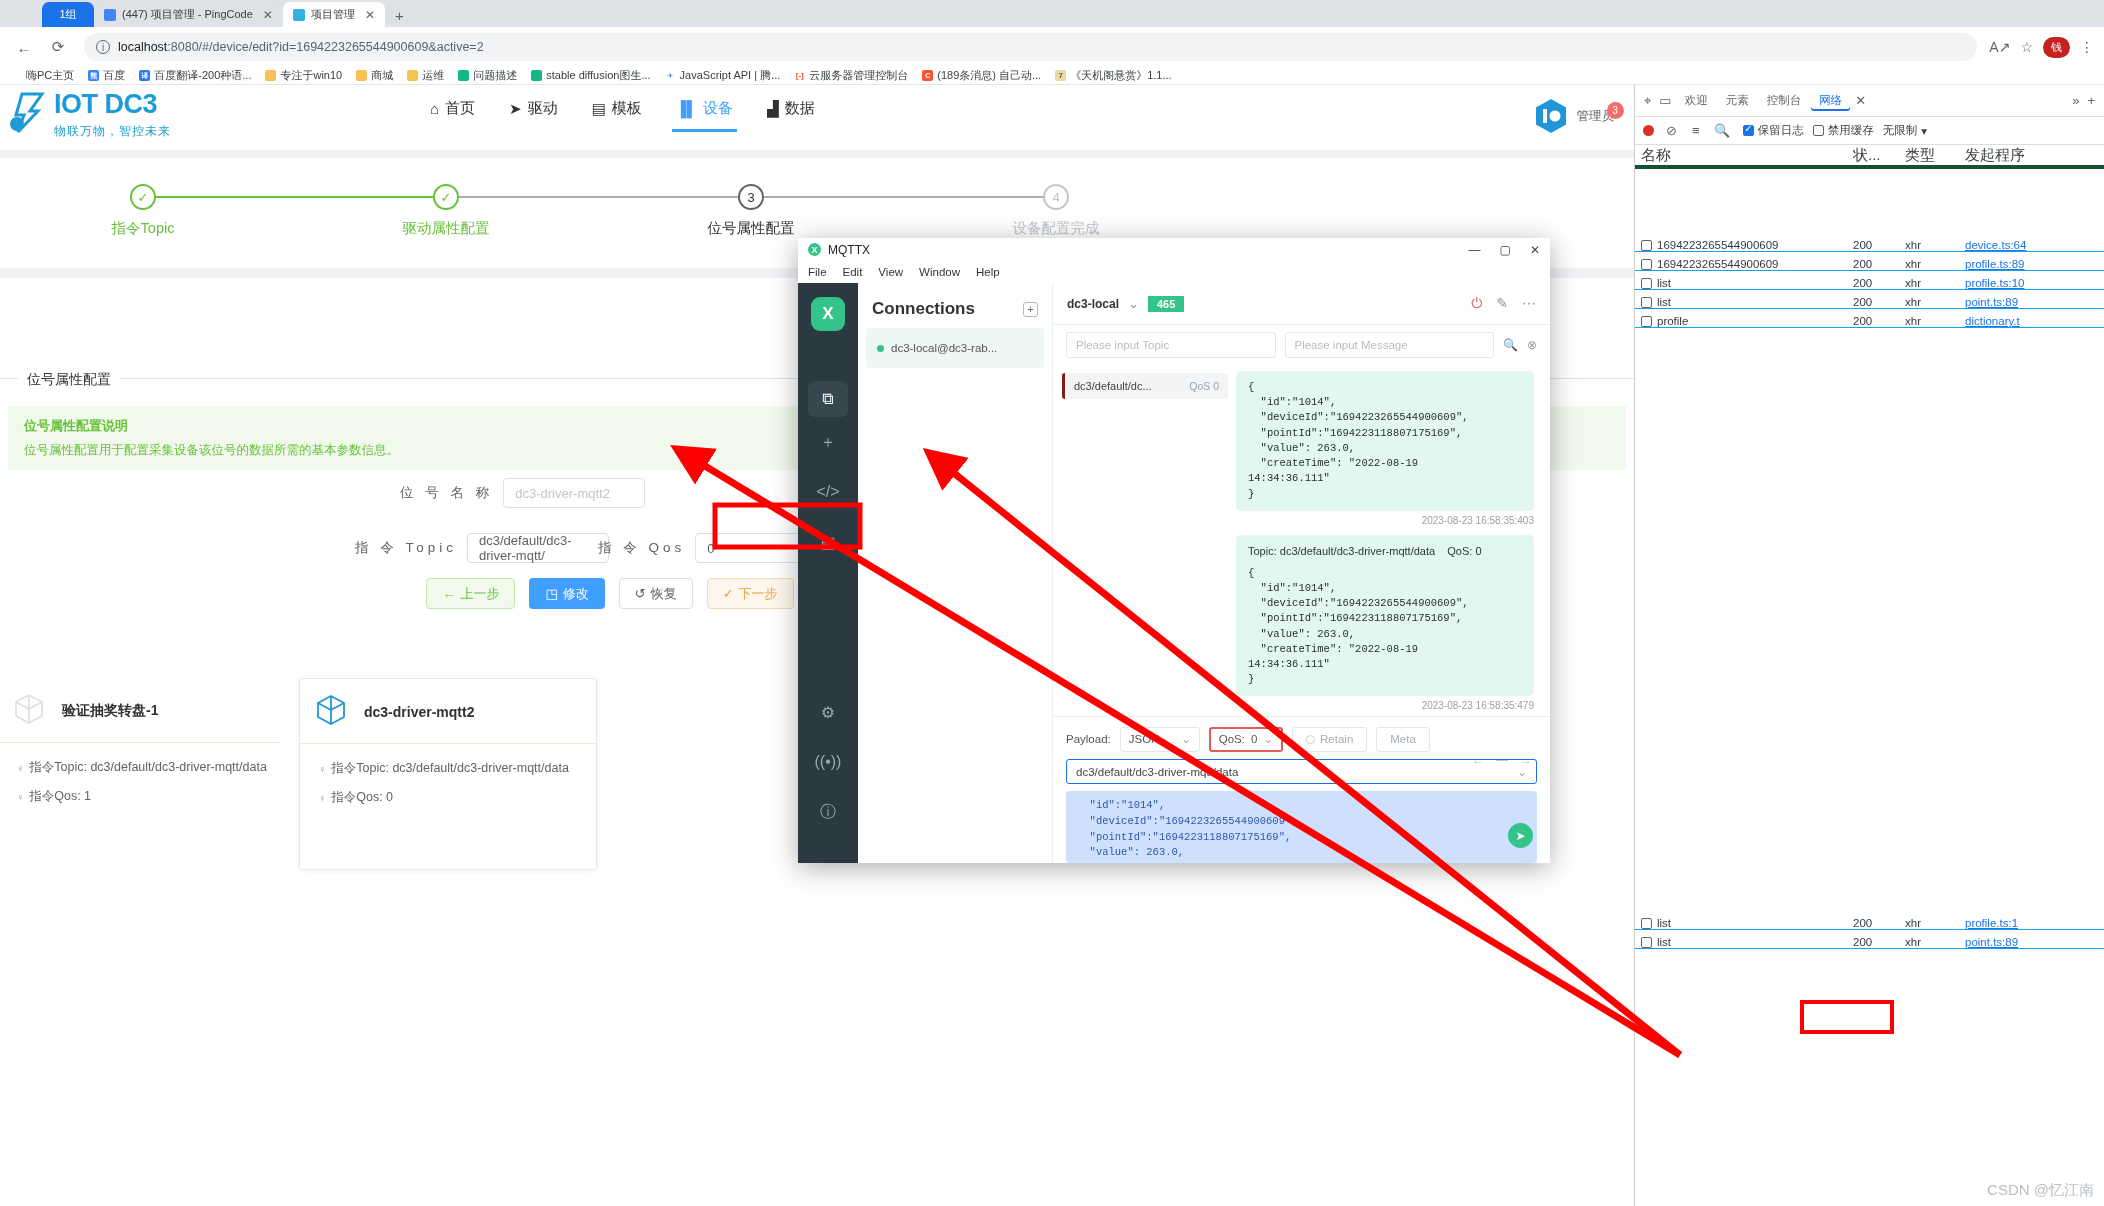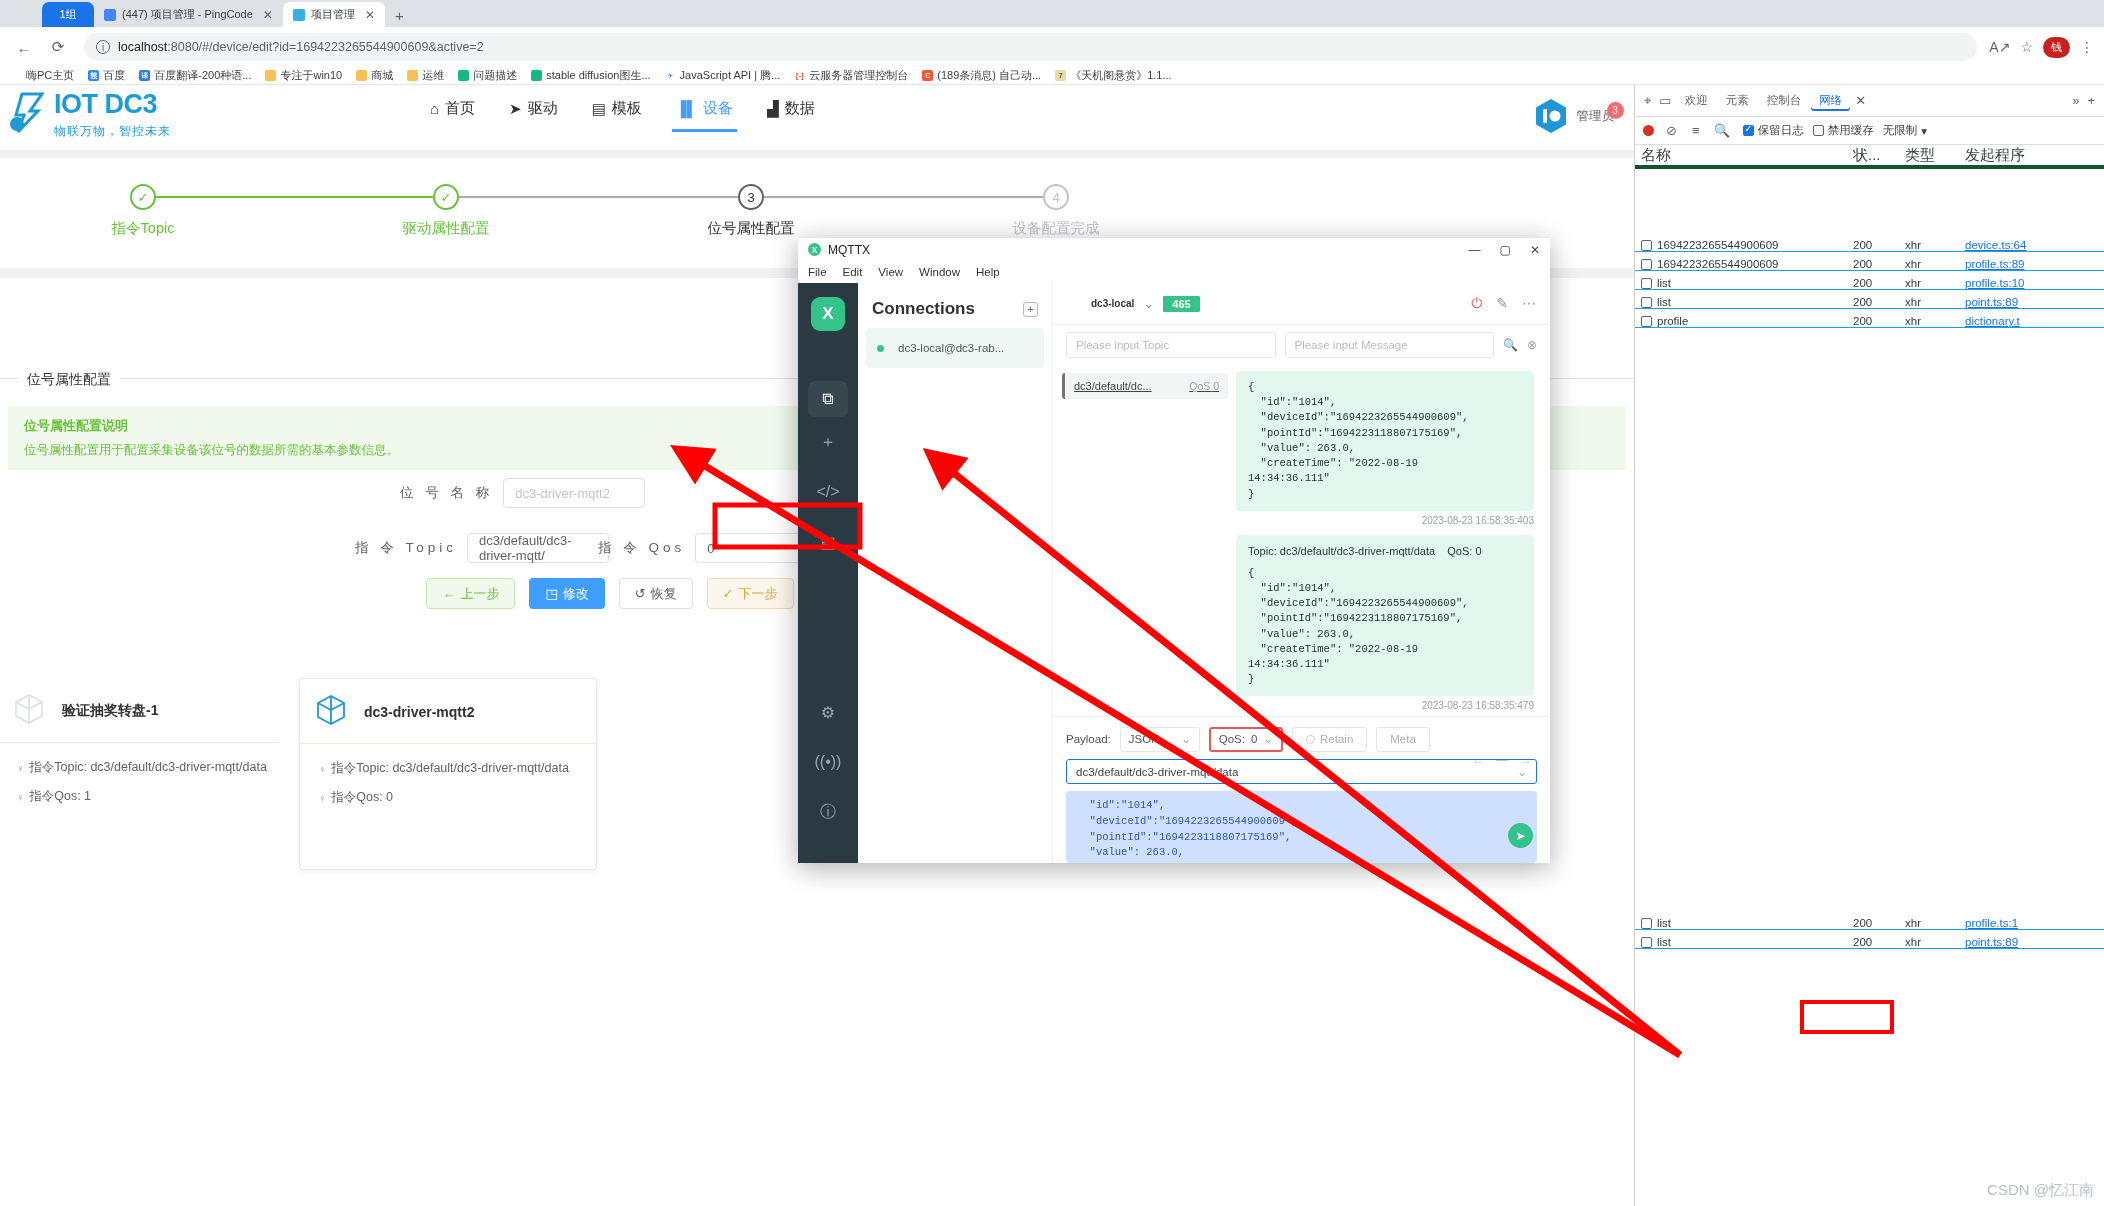--- a/index.html
+++ b/index.html
@@ -161,34 +161,34 @@
   .rail-ico { width:40px; height:50px; display:flex; align-items:center; justify-content:center;
               color:#9aa6ad; font-size:16px; }
   .rail-ico.active { color:#fff; }
   .rail-ico.sel { background:#37474f; border-radius:7px; height:36px; }
   .mq-conn { width:195px; background:#fff; border-right:1px solid #edeef0; }
   .conn-head { display:flex; align-items:center; justify-content:space-between; padding:16px 14px 9px 14px; }
   .conn-title { font-size:17px; font-weight:bold; color:#333; }
   .plus-box { width:15px; height:15px; border:1px solid #b5b9bd; border-radius:3px; color:#66727a;
               display:flex; align-items:center; justify-content:center; font-size:11px; }
   .conn-item { margin:0 8px; height:40px; background:#eef7f3; border-radius:4px; display:flex; align-items:center;
-               gap:14px; padding:0 11px; font-size:11.5px; color:#555; }
+               gap:7px; padding:0 11px; font-size:11.5px; color:#555; }
   .conn-dot { width:7px; height:7px; border-radius:50%; background:#34c388; flex:0 0 7px; }
   .mq-main { flex:1; background:#fff; display:flex; flex-direction:column; position:relative; }
   .mq-main-head { height:42px; display:flex; align-items:center; gap:9px; padding:0 14px; border-bottom:1px solid #eee; }
-  .mq-conn-name { font-size:10px; color:#333; font-weight:bold;margin-left:24px; }
+  .mq-conn-name { font-size:12px; color:#333; font-weight:bold; }
   .msg-count { background:#34c388; color:#fff; font-size:11px; border-radius:1px; padding:2px 9px; font-weight:bold; }
   .head-icos { margin-left:auto; display:flex; gap:14px; color:#8a9199; font-size:14px; }
   .mq-search { height:40px; display:flex; align-items:center; gap:9px; padding:7px 13px; }
   .search-inp { flex:1; height:26px; border:1px solid #e3e5e8; border-radius:3px; font-size:11.5px;
                 color:#b7bcc2; display:flex; align-items:center; padding:0 9px; }
   .mq-split { flex:1; display:flex; overflow:hidden; }
   .topic-col { width:175px; padding:8px 0 0 9px; }
-  .topic-chip { background:#f3f4f6; border-left:3px solid #737373; border-radius:3px; padding:7px 9px;
-                font-size:11px; color:#444; display:flex; align-items:flex-start; justify-content:space-between;text-decoration:underline; }
+  .topic-chip { background:#f3f4f6; border-left:3px solid #7f1d1d; border-radius:3px; padding:7px 9px;
+                font-size:11px; color:#444; display:flex; align-items:flex-start; justify-content:space-between; }
   .topic-chip .qos { color:#9aa1a8; font-size:10.5px; }
   .msg-col { flex:1; padding:6px 16px 0 8px; overflow:hidden; }
   .bubble { background:#e2f7ee; border-radius:5px; padding:9px 12px; font-family:"Liberation Mono","DejaVu Sans Mono",monospace;
             font-size:10.5px; color:#1f2d28; white-space:pre; line-height:1.45; }
   .bubble-meta { font-size:10px; color:#9aa1a8; text-align:right; margin:4px 0 9px 0; }
   .bubble-topic { font-family:"Liberation Sans",sans-serif; font-size:11px; color:#2a3a34; margin-bottom:6px; }
   .mq-foot { border-top:1px solid #eee; padding:7px 13px 0 13px; }
   .foot-row { display:flex; align-items:center; gap:9px; height:30px; }
   .sel-box { border:1px solid #e3e5e8; border-radius:3px; height:25px; display:flex; align-items:center;
              gap:7px; padding:0 8px; font-size:11.5px; color:#555; }

